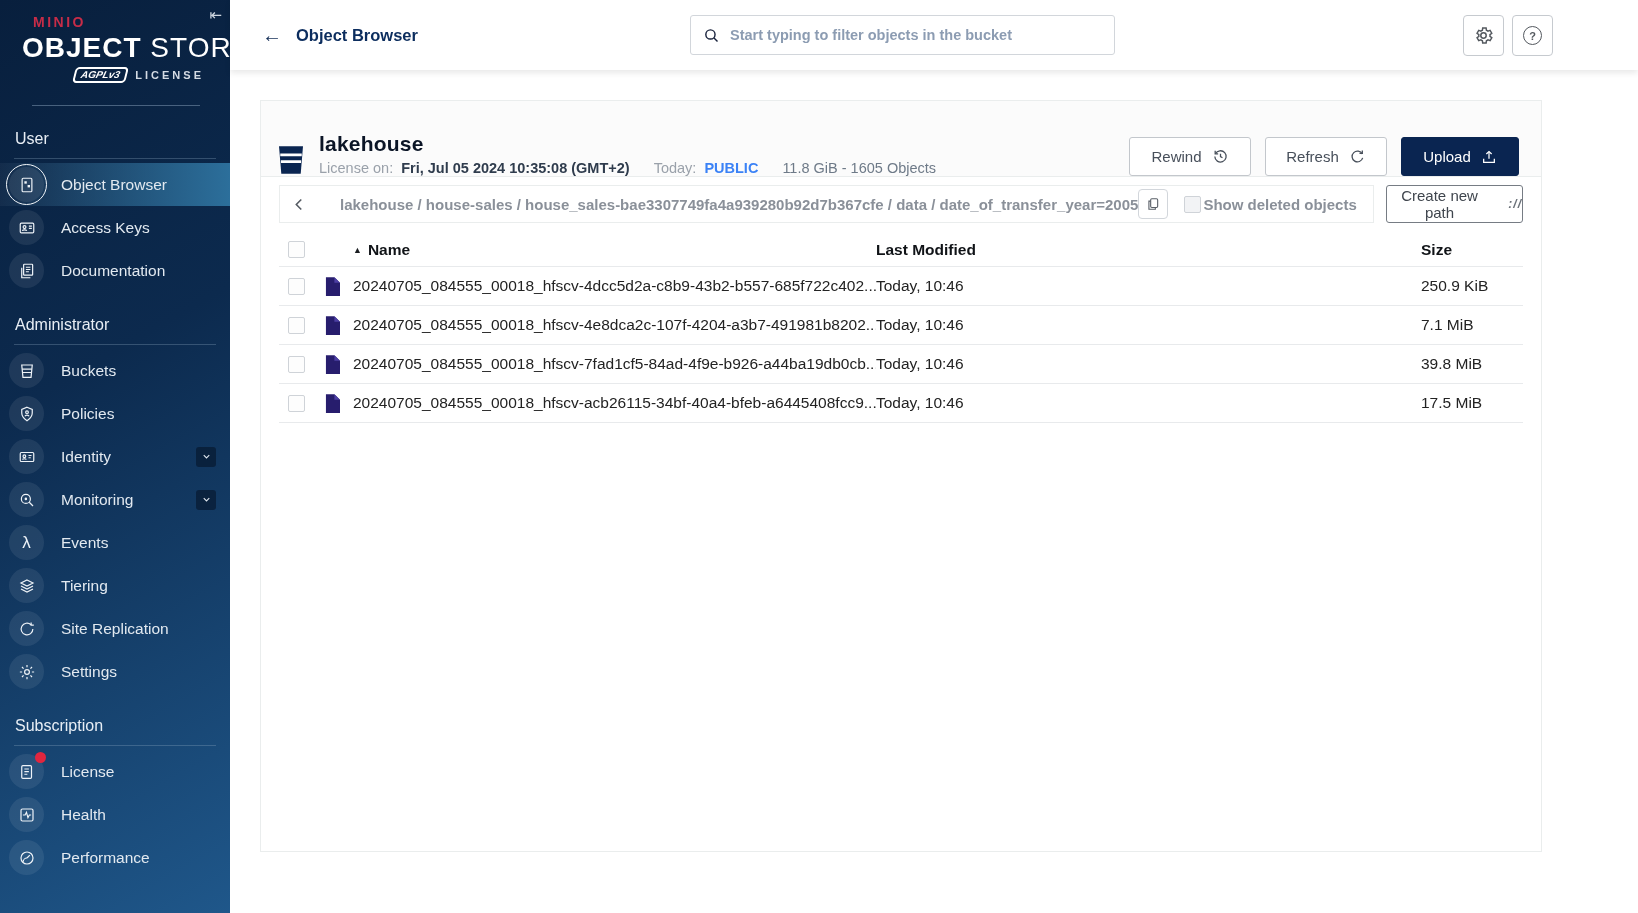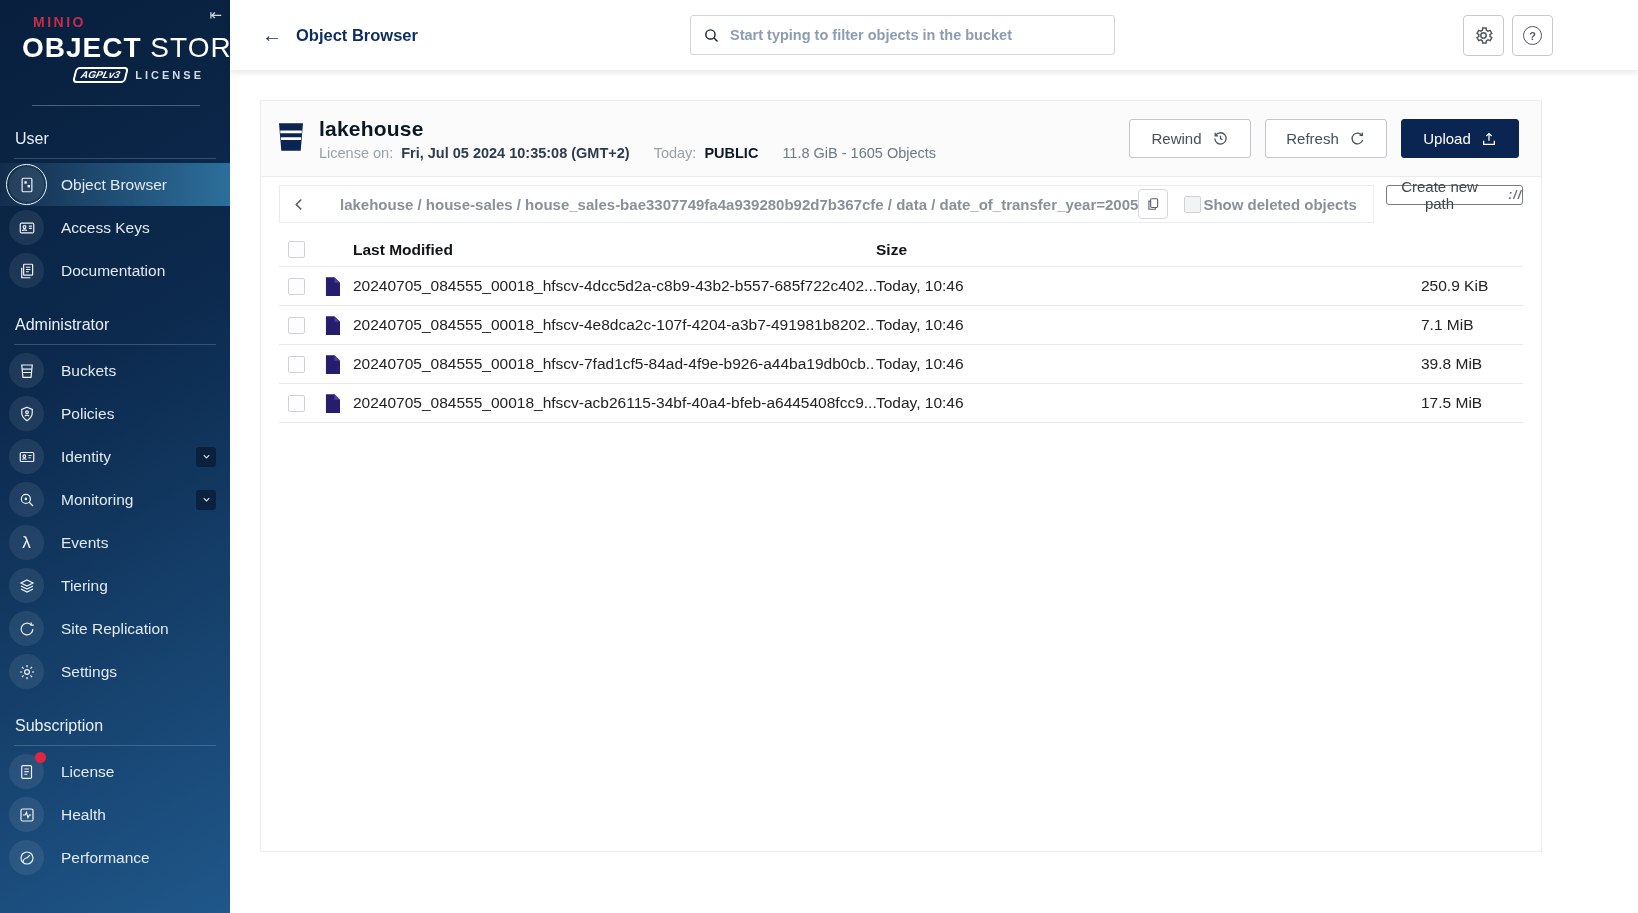--- a/index.html
+++ b/index.html
@@ -56,26 +56,26 @@
   .icon-btn { width:41px; height:41px; border:1px solid #c6cacf; border-radius:4px; background:#fff;
     display:flex; align-items:center; justify-content:center; cursor:pointer; }
   .icon-btn svg { width:21px; height:21px; stroke:#54595f; }
   .help-circle { width:19px; height:19px; border:1.7px solid #54595f; border-radius:50%;
     display:flex; align-items:center; justify-content:center; font-size:11px; font-weight:bold; color:#54595f; }
 
   .content { flex:1; position:relative; }
   .panel { position:absolute; left:30px; top:30px; width:1282px; height:752px;
     border:1px solid #eaeded; background:#fff; }
   .panel-head { height:76px; background:#fbfbfb; border-bottom:1px solid #eaeded;
-    display:flex; align-items:center; padding:0 22px 0 16px; }
+    display:flex; align-items:flex-end; padding:0 22px 0 16px; }
   .bucket-ico { width:28px; height:32px; margin-right:14px; margin-top:-4px; }
   .bucket-info .bucket-name { font-size:21px; font-weight:bold; color:#0b1526; letter-spacing:.2px; }
   .bucket-meta { margin-top:4px; font-size:14.5px; color:#9aa1aa; display:flex; gap:8px; align-items:baseline; }
   .meta-strong { color:#2f3c4d; font-weight:bold; margin-right:16px; }
-  .meta-public { color:#0f172a; font-weight:bold; margin-right:16px; }
+  .meta-public { color:#3b82f6; font-weight:bold; margin-right:16px; }
   .meta-usage { color:#6e7a88; }
   .head-actions { margin-left:auto; display:flex; gap:14px; }
   .btn { height:39px; border-radius:3px; font-size:15px; display:flex; align-items:center; justify-content:center;
     gap:10px; cursor:pointer; font-family:"Liberation Sans", sans-serif; }
   .btn.outline { border:1px solid #c3c7cc; background:#fff; color:#474f5a; width:122px; }
   .btn.outline svg { width:17px; height:17px; stroke:#474f5a; }
   .btn.primary { background:#0a2551; color:#fff; width:118px; border:1px solid #0a2551; }
   .btn.primary svg { width:16px; height:16px; stroke:#fff; }
 
   .panel-body { padding:8px 18px 0 18px; }
@@ -85,21 +85,21 @@
   .path-back svg { width:17px; height:17px; stroke:#555b63; }
   .breadcrumb { flex:1; font-size:15px; font-weight:600; color:#8a9099; padding-left:22px;
     white-space:nowrap; overflow:hidden; }
   .copy-btn { width:30px; height:30px; border:1px solid #d2d6db; border-radius:4px; display:flex;
     align-items:center; justify-content:center; margin-right:16px; cursor:pointer; background:#fff; flex:0 0 30px; }
   .copy-btn svg { width:14px; height:14px; stroke:#5a6068; }
   .show-deleted { display:flex; align-items:center; gap:2px; margin-right:16px; cursor:pointer; }
   .checkbox { width:17px; height:17px; border:1px solid #cfd3d8; border-radius:2px; background:#f2f3f5; flex:0 0 17px; }
   .show-deleted-label { font-size:15px; font-weight:600; color:#8a9099; white-space:nowrap; }
   .create-path-btn { width:182px; margin-left:12px; border:1px solid #767c84; border-radius:3px; background:#fff;
-    color:#3f454d; font-size:15px; height:20px; display:flex; align-items:center; justify-content:center;
+    color:#3f454d; font-size:15px; height:38px; display:flex; align-items:center; justify-content:center;
     gap:16px; cursor:pointer; }
   .create-path-ico { font-size:12px; font-weight:bold; color:#6a7078; font-style:italic; letter-spacing:1px; }
 
   .obj-table { margin-top:10px; }
   .t-row { display:grid; grid-template-columns:46px 28px 1fr 545px 102px; align-items:center;
     height:39px; border-bottom:1px solid #e8eaec; }
   .t-head { font-weight:bold; color:#15181c; font-size:15.5px; height:34px; }
   .sort-ico { font-size:9px; color:#1a1d21; margin-right:6px; vertical-align:2px; }
   .cell-check { display:flex; justify-content:flex-start; padding-left:9px; }
   .checkbox.row-cb { background:#fdfdfd; }
@@ -395,20 +395,21 @@
               <span class="create-path-ico">://</span>
             </button>
           </div>
 
           <div class="obj-table">
             <div class="t-row t-head">
               <span class="cell-check">
                   <span class="checkbox row-cb"></span>
                 </span>
               <span></span>
+              <span class="cell-name"><span class="sort-ico">▲</span><b>Name</b></span>
               <span class="cell-mod"><b>Last Modified</b></span>
               <span class="cell-size"><b>Size</b></span>
             </div>
 
             <div class="t-row">
               <span class="cell-check">
                   <span class="checkbox row-cb"></span>
                 </span>
               <svg class="file-ico" viewBox="0 0 16 20">
                   <path d="M1 0h9l6 6v14H1z" fill="#271d6d"></path>

